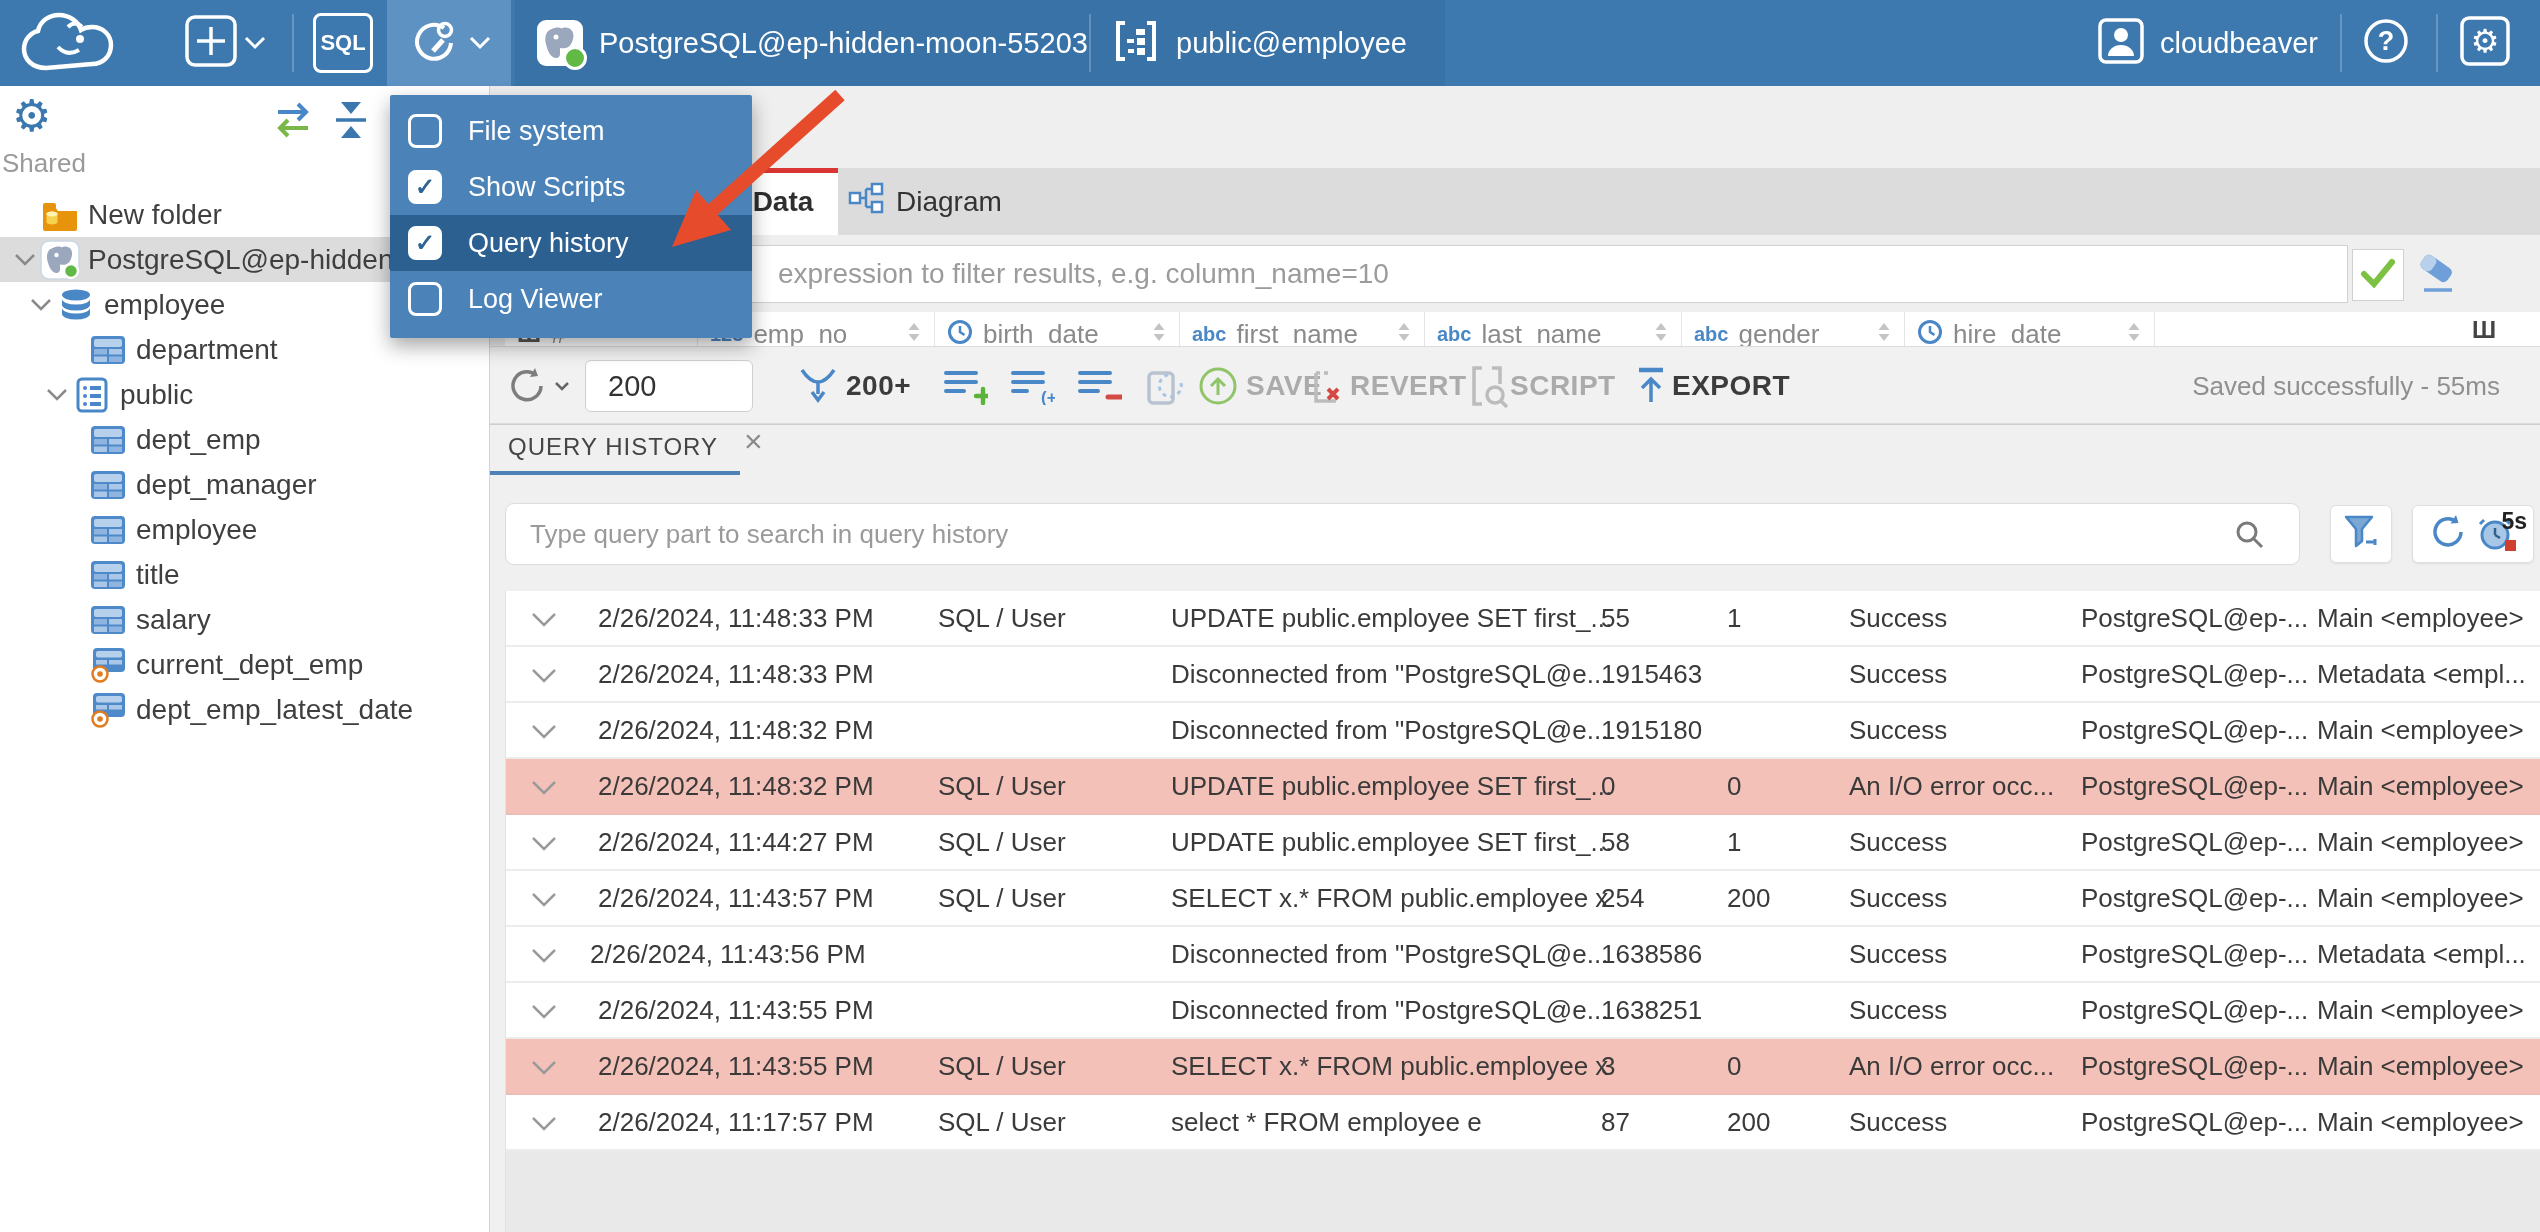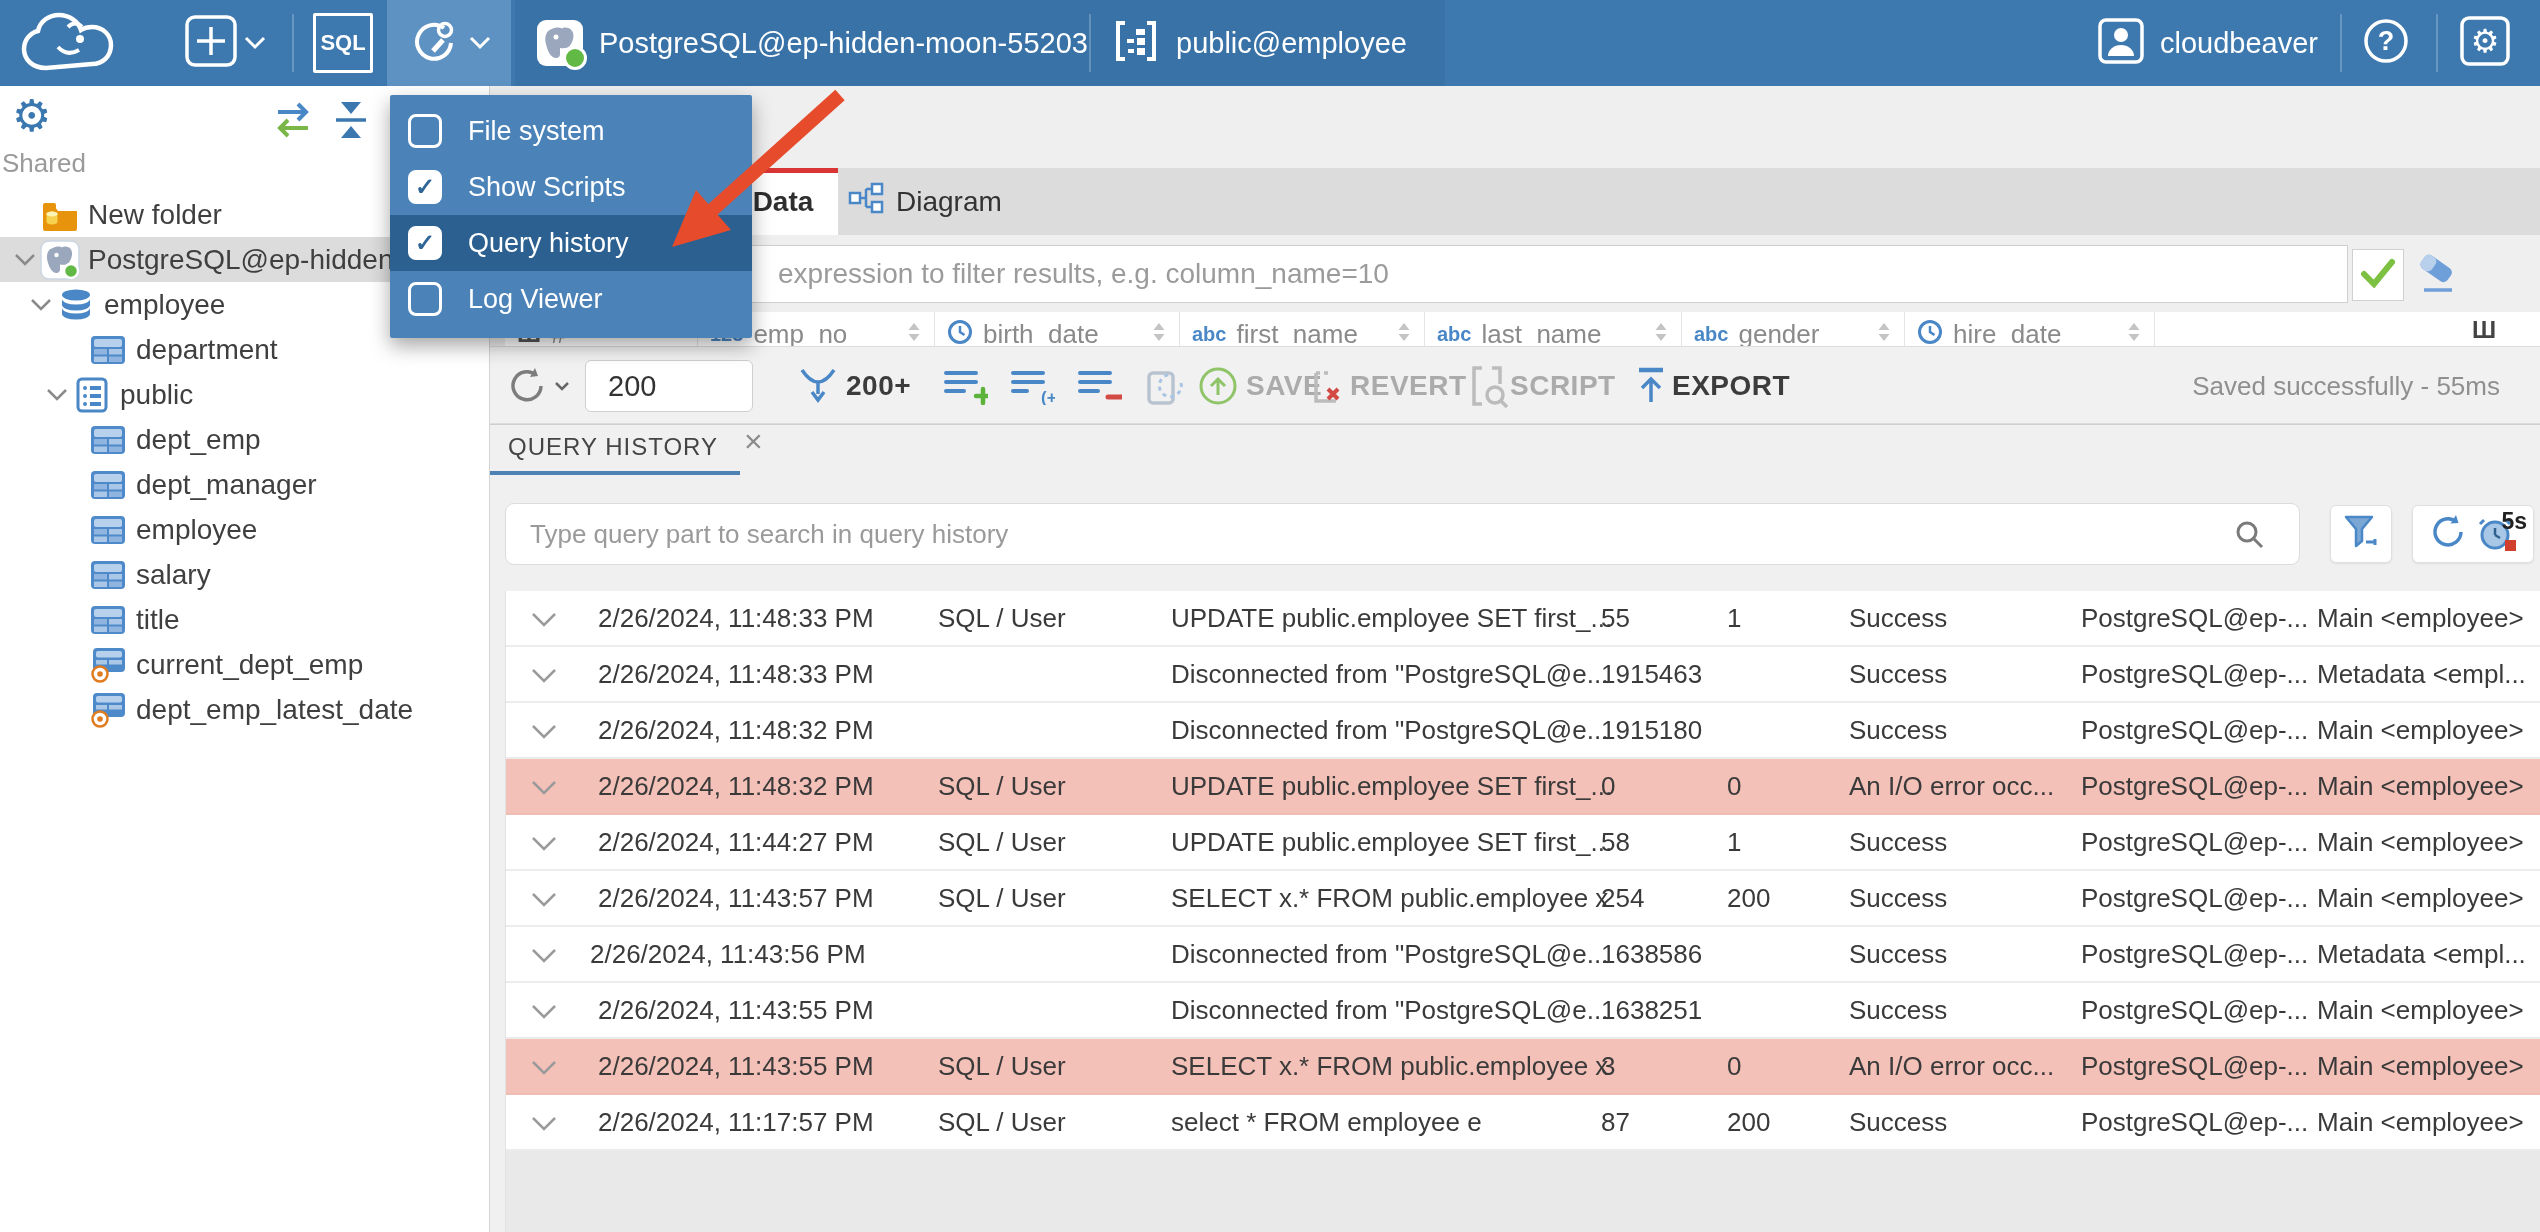--- a/index.html
+++ b/index.html
@@ -3,21 +3,21 @@
 <meta charset="utf-8">
 <style>
   html,body{margin:0;padding:0;background:#fff;}
   body{width:2540px;height:1232px;font-family:"Liberation Sans",sans-serif;}
   #app{position:relative;width:2540px;height:1232px;overflow:hidden;background:#efefef;}
 
   
   #topbar{position:absolute;left:0;top:0;width:2540px;height:86px;background:#3d79af;}
   .tb-item{position:absolute;top:0;height:86px;display:flex;align-items:center;}
   .tb-div{position:absolute;top:14px;width:2px;height:58px;background:rgba(255,255,255,0.22);}
-  .tb-box{border:3px solid #fff;border-radius:2px;color:#fff;display:flex;align-items:center;justify-content:center;}
+  .tb-box{border:3px solid #fff;border-radius:8px;color:#fff;display:flex;align-items:center;justify-content:center;}
   .tb-label{color:#fff;font-size:29px;margin-left:16px;white-space:nowrap;}
   #tools-btn{position:absolute;left:387px;top:0;width:124px;height:86px;background:#5e92c3;display:flex;align-items:center;justify-content:center;gap:8px;}
   .chev-w svg{display:block;}
   #conn-block{position:absolute;left:515px;top:0;height:86px;width:930px;background:rgba(0,0,0,0.05);}
   .pg-box{width:46px;height:46px;border-radius:9px;background:#fff;position:relative;}
   .pg-dot{position:absolute;right:-4px;bottom:-4px;width:18px;height:18px;border-radius:50%;background:#62b946;border:3px solid #fff;}
 
   
   #sidebar{position:absolute;left:0;top:86px;width:490px;height:1146px;background:#fff;border-right:1px solid #d4d4d4;box-sizing:border-box;overflow:hidden;}
   #sb-gear{position:absolute;left:12px;top:6px;font-size:44px;color:#3c78b0;line-height:48px;}
@@ -352,35 +352,35 @@
           <span class="tree-ico">
             <svg width="36" height="30" viewBox="0 0 36 30">
               <rect x="1" y="1" width="34" height="28" rx="4" fill="#4e8ac9"></rect>
               <rect x="4" y="4" width="28" height="8" rx="2" fill="#b7d0ec"></rect>
               <rect x="4" y="14" width="13" height="5.5" fill="#8fb4e0"></rect>
               <rect x="19" y="14" width="13" height="5.5" fill="#aac7e8"></rect>
               <rect x="4" y="21.5" width="13" height="5.5" fill="#aac7e8"></rect>
               <rect x="19" y="21.5" width="13" height="5.5" fill="#8fb4e0"></rect>
             </svg>
           </span>
-          <span class="tree-label">salary</span>
+          <span class="tree-label">title</span>
         </div>
         <div class="tree-row" style="padding-left: 58px;">
           <span class="tree-chev"></span>
           <span class="tree-ico">
             <svg width="36" height="30" viewBox="0 0 36 30">
               <rect x="1" y="1" width="34" height="28" rx="4" fill="#4e8ac9"></rect>
               <rect x="4" y="4" width="28" height="8" rx="2" fill="#b7d0ec"></rect>
               <rect x="4" y="14" width="13" height="5.5" fill="#8fb4e0"></rect>
               <rect x="19" y="14" width="13" height="5.5" fill="#aac7e8"></rect>
               <rect x="4" y="21.5" width="13" height="5.5" fill="#aac7e8"></rect>
               <rect x="19" y="21.5" width="13" height="5.5" fill="#8fb4e0"></rect>
             </svg>
           </span>
-          <span class="tree-label">title</span>
+          <span class="tree-label">salary</span>
         </div>
         <div class="tree-row" style="padding-left: 58px;">
           <span class="tree-chev"></span>
           <span class="tree-ico">
             <svg width="38" height="36" viewBox="0 0 38 36">
               <rect x="4" y="1" width="32" height="24" rx="4" fill="#4e8ac9"></rect>
               <rect x="7" y="4" width="26" height="6.5" rx="2" fill="#b7d0ec"></rect>
               <rect x="7" y="13" width="11" height="4.5" fill="#aac7e8"></rect>
               <rect x="20" y="13" width="13" height="4.5" fill="#aac7e8"></rect>
               <circle cx="11" cy="27" r="7.5" fill="#fff" stroke="#e07c1f" stroke-width="2.5"></circle>

